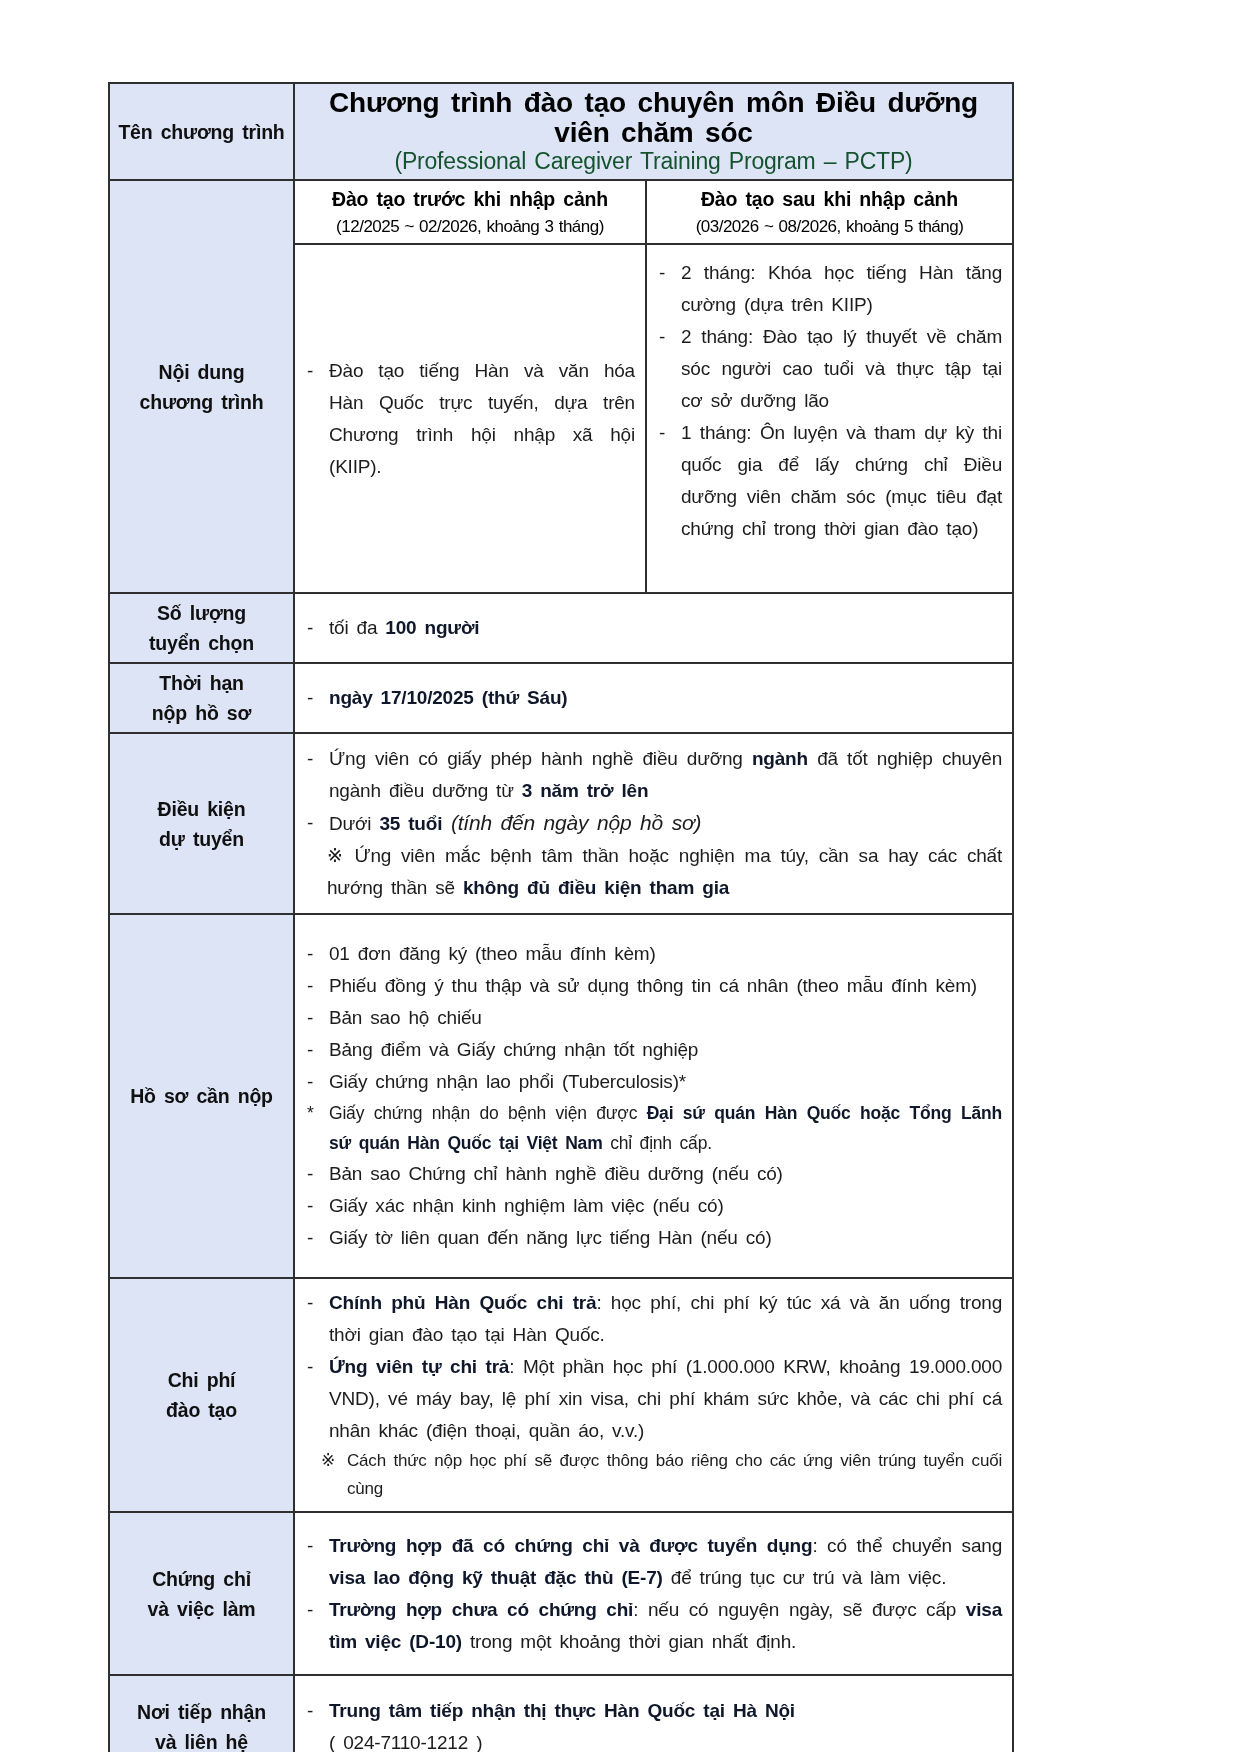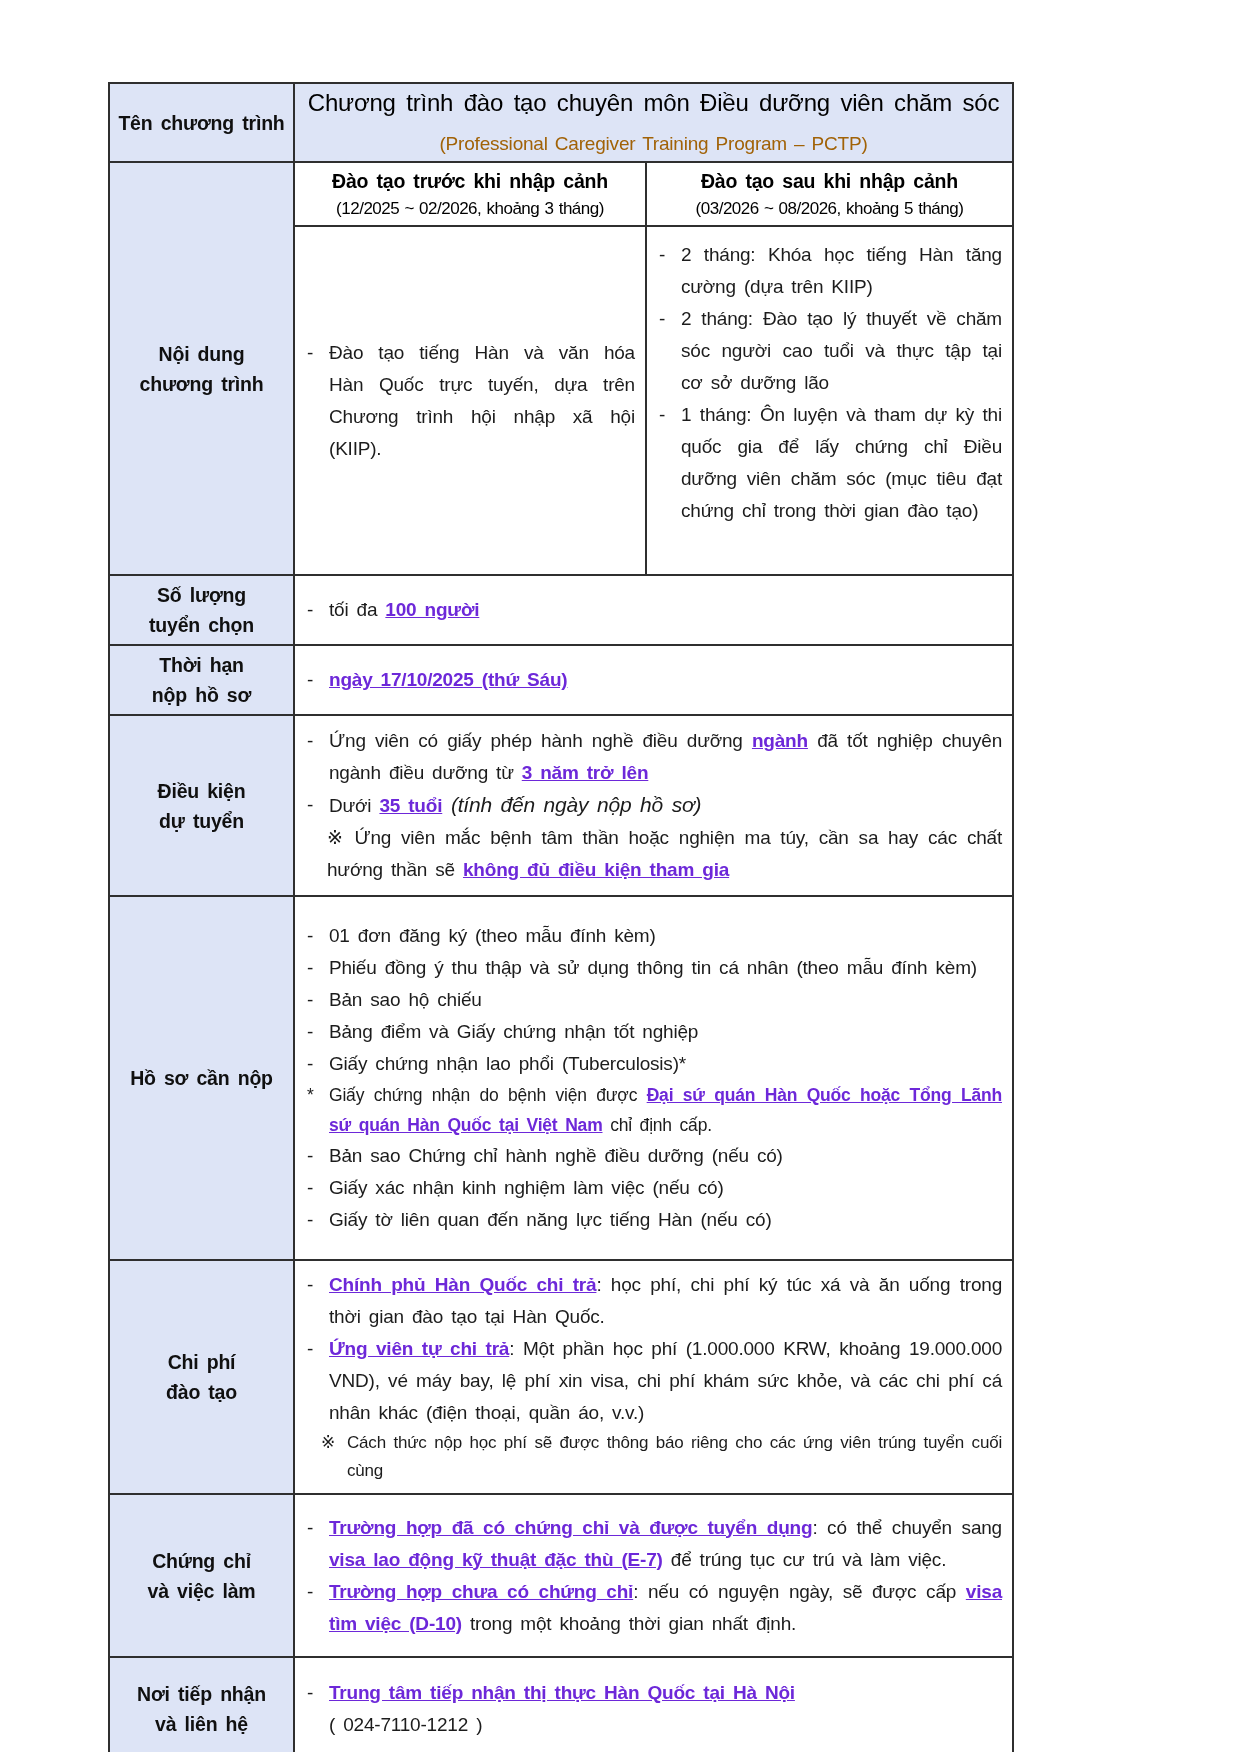--- a/index.html
+++ b/index.html
@@ -20,34 +20,34 @@
     background:#dde4f6;
     font-weight:700;font-size:19.5px;
     text-align:center;vertical-align:middle;
     white-space:pre-line;line-height:30px;
     padding:4px 6px;color:#101010;
   }
   td.ct{padding:8px 10px 8px 12px;vertical-align:middle;background:#fff;}
   td.ct.top{vertical-align:top;padding-top:12px;}
   
   td.titlecell{background:#dde4f6;text-align:center;vertical-align:middle;padding:4px 8px;}
-  .title-line{font-weight:400;font-size:24px;line-height:30px;color:#000;word-spacing:4px;}
-  .subtitle-line{font-weight:400;font-size:19px;line-height:27px;color:#a16207;word-spacing:2px;margin-top:12px;}
+  .title-line{font-weight:700;font-size:28px;line-height:30px;color:#000;word-spacing:4px;}
+  .subtitle-line{font-weight:400;font-size:23px;line-height:27px;color:#14532d;word-spacing:2px;}
   
   td.subhdr{text-align:center;vertical-align:middle;padding:3px 22px;background:#fff;}
   .shd-title{font-weight:700;font-size:19.5px;line-height:29px;color:#000;}
   .shd-period{font-weight:400;font-size:17px;line-height:25px;letter-spacing:-0.5px;word-spacing:1px;color:#000000;}
   
   .item{display:flex;}
   .item .mk{flex:0 0 22px;}
   .item .tx{flex:1;text-align:justify;}
   .item.para{display:block;text-align:justify;margin-left:20px;}
   .item.sm{font-size:17.5px;line-height:30px;}
   .item.note{font-size:17px;line-height:28px;margin-left:14px;}
-  .b{font-weight:700;color:#6d28d9;text-decoration:underline;}
+  .b{font-weight:700;color:#0f172a;}
   .smseg{font-size:21px;font-style:italic;}
 </style>
 </head>
 <body>
 
 <div class="sheet">
   <table class="doc">
     <colgroup>
       <col style="width:185px">
         <col style="width:352px">

